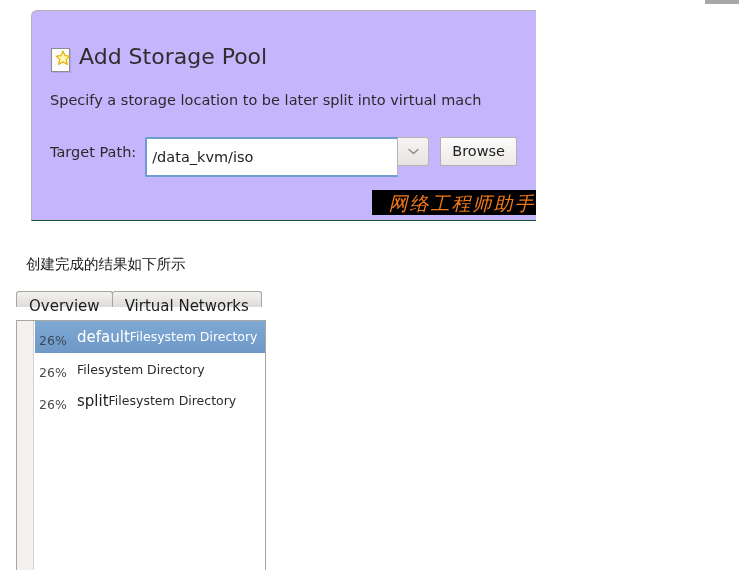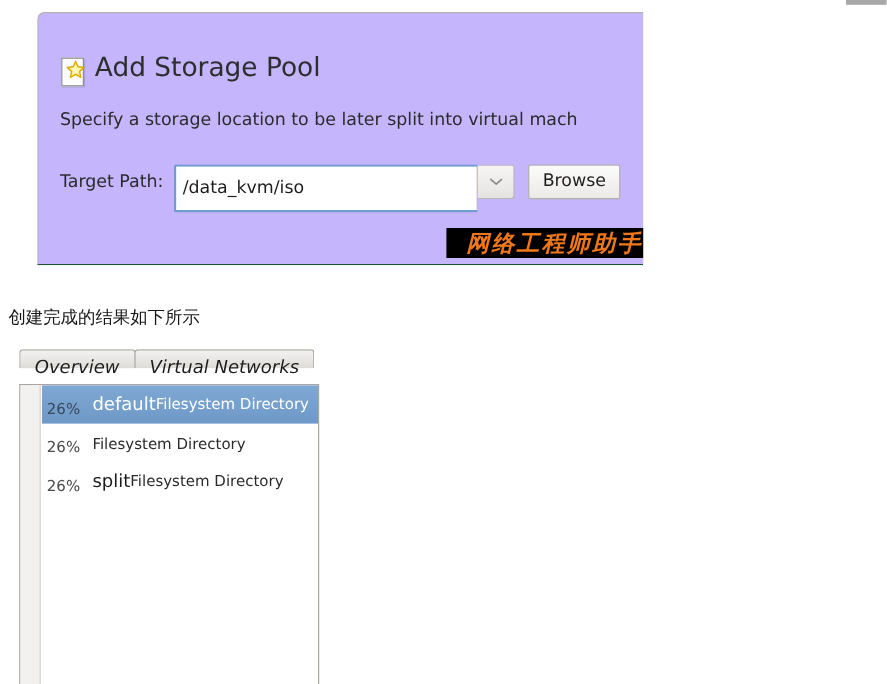--- a/index.html
+++ b/index.html
@@ -161,21 +161,21 @@
     color: #1f1f1f;
     cursor: pointer;
     line-height: 27px;
   }
 
   
   .watermark {
     background: #000000;
     color: #f07818;
     font-family: "DejaVu Sans", "Liberation Sans", sans-serif;
-    font-weight: bold;
+    font-weight: normal;
     font-style: italic;
     letter-spacing: 2px;
     text-align: center;
     line-height: 1;
     white-space: nowrap;
   }
   .watermark-dialog {
     position: absolute;
     left: 340px;
     top: 179px;
@@ -192,21 +192,21 @@
     width: 180px;
     height: 25px;
     font-size: 19px;
     padding-top: 4px;
     box-sizing: border-box;
   }
 
   
   .caption {
     position: absolute;
-    left: 7px;
+    left: 26px;
     top: 255px;
     font-family: Liberation Sans, sans-serif;
     font-size: 14.5px;
     color: #161616;
     white-space: nowrap;
   }
 
   
   .tabs {
     position: absolute;
@@ -222,21 +222,20 @@
     padding: 0 12px;
     background: linear-gradient(#f3f2f1, #dedcd8);
     border: 1px solid #a9a6a1;
     border-bottom: none;
     border-radius: 3px 3px 0 0;
     font-size: 15px;
     color: #1d1d1d;
     line-height: 28px;
     white-space: nowrap;
     cursor: pointer;
-    font-style: italic;
   }
   .tab + .tab {
     margin-left: -1px;
   }
 
   
   .list-panel {
     position: absolute;
     left: 16px;
     top: 320px;

